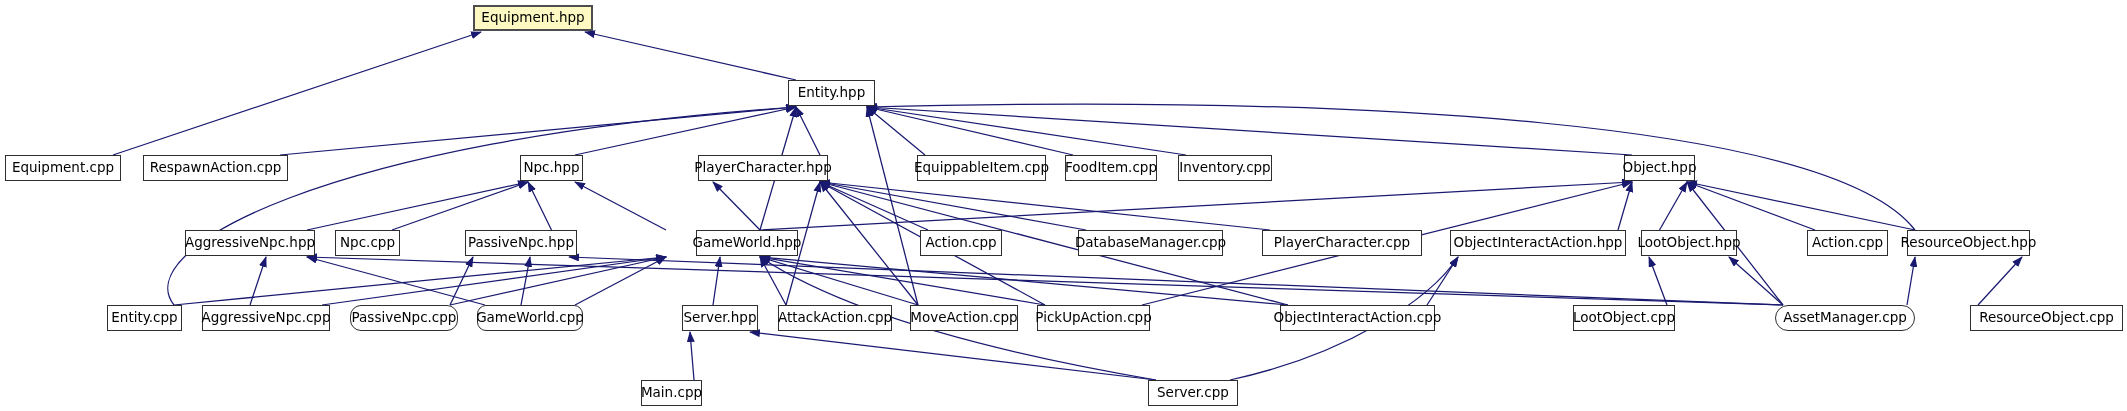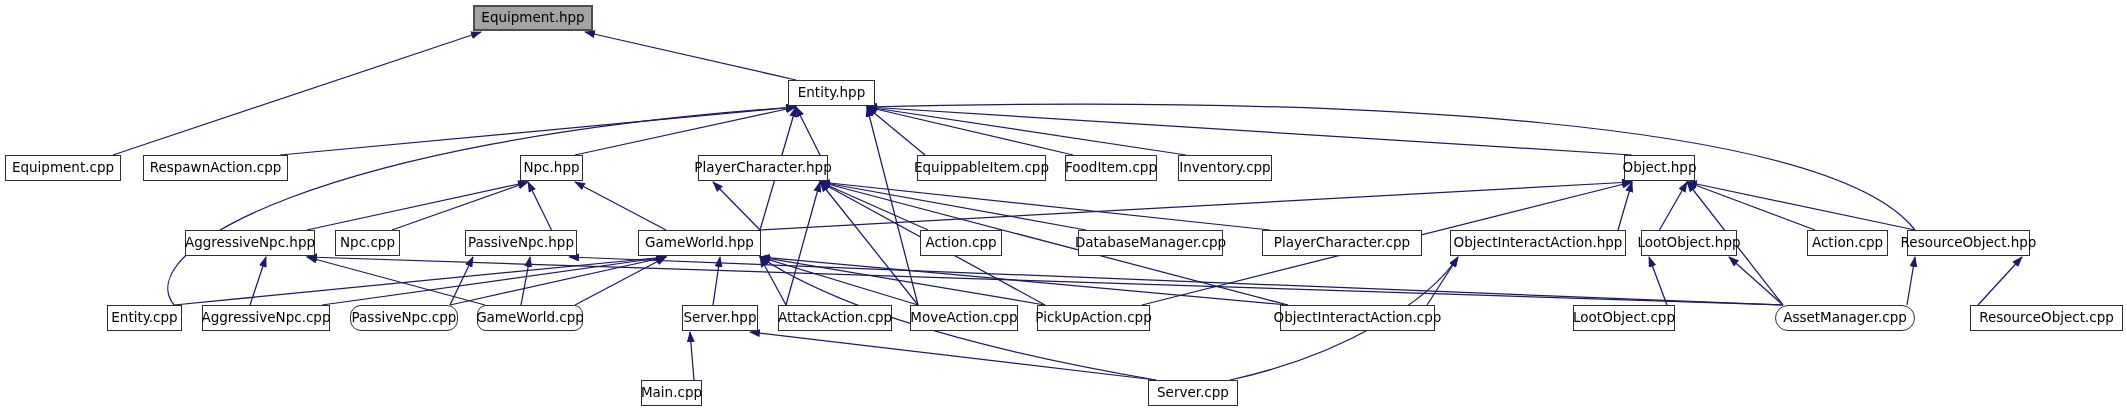--- a/index.html
+++ b/index.html
@@ -18,21 +18,21 @@
     background:#ffffff;
     border:1px solid #2e2e2e;
     color:#000000;
     font-size:13.5px;
     line-height:1;
     display:flex;align-items:center;justify-content:center;
     white-space:nowrap;
     cursor:pointer;
   }
   .node.root{
-    background:#a3a3a3;
+    background:#fef9c3;
     border:2px solid #4d4d4d;
     cursor:default;
   }
 </style>
 </head>
 <body>
 
 <div class="canvas">
   <svg class="edges" viewBox="0 0 2127 411" xmlns="http://www.w3.org/2000/svg">
     <defs>
@@ -106,21 +106,21 @@
       <div class="node" style="left: 143px; top: 155px; width: 145px; height: 26px;">RespawnAction.cpp</div>
       <div class="node" style="left: 520px; top: 155px; width: 63px; height: 26px;">Npc.hpp</div>
       <div class="node" style="left: 698px; top: 155px; width: 130px; height: 26px;">PlayerCharacter.hpp</div>
       <div class="node" style="left: 917px; top: 155px; width: 129px; height: 26px;">EquippableItem.cpp</div>
       <div class="node" style="left: 1065px; top: 155px; width: 92px; height: 26px;">FoodItem.cpp</div>
       <div class="node" style="left: 1178px; top: 155px; width: 94px; height: 26px;">Inventory.cpp</div>
       <div class="node" style="left: 1624px; top: 155px; width: 71px; height: 26px;">Object.hpp</div>
       <div class="node" style="left: 185px; top: 230px; width: 130px; height: 26px;">AggressiveNpc.hpp</div>
       <div class="node" style="left: 335px; top: 230px; width: 65px; height: 26px;">Npc.cpp</div>
       <div class="node" style="left: 465px; top: 230px; width: 112px; height: 26px;">PassiveNpc.hpp</div>
-      <div class="node" style="left: 638px; top: 230px; width: 123px; height: 26px;">GameWorld.hpp</div>
+      <div class="node" style="left: 696px; top: 230px; width: 102px; height: 26px;">GameWorld.hpp</div>
       <div class="node" style="left: 920px; top: 230px; width: 82px; height: 26px;">Action.cpp</div>
       <div class="node" style="left: 1078px; top: 230px; width: 145px; height: 26px;">DatabaseManager.cpp</div>
       <div class="node" style="left: 1262px; top: 230px; width: 160px; height: 26px;">PlayerCharacter.cpp</div>
       <div class="node" style="left: 1450px; top: 230px; width: 176px; height: 26px;">ObjectInteractAction.hpp</div>
       <div class="node" style="left: 1641px; top: 230px; width: 96px; height: 26px;">LootObject.hpp</div>
       <div class="node" style="left: 1807px; top: 230px; width: 81px; height: 26px;">Action.cpp</div>
       <div class="node" style="left: 1907px; top: 230px; width: 123px; height: 26px;">ResourceObject.hpp</div>
       <div class="node" style="left: 107px; top: 305px; width: 75px; height: 26px;">Entity.cpp</div>
       <div class="node" style="left: 202px; top: 305px; width: 128px; height: 26px;">AggressiveNpc.cpp</div>
       <div class="node" style="left: 350px; top: 305px; width: 108px; height: 26px; border-radius: 11px;">PassiveNpc.cpp</div>

